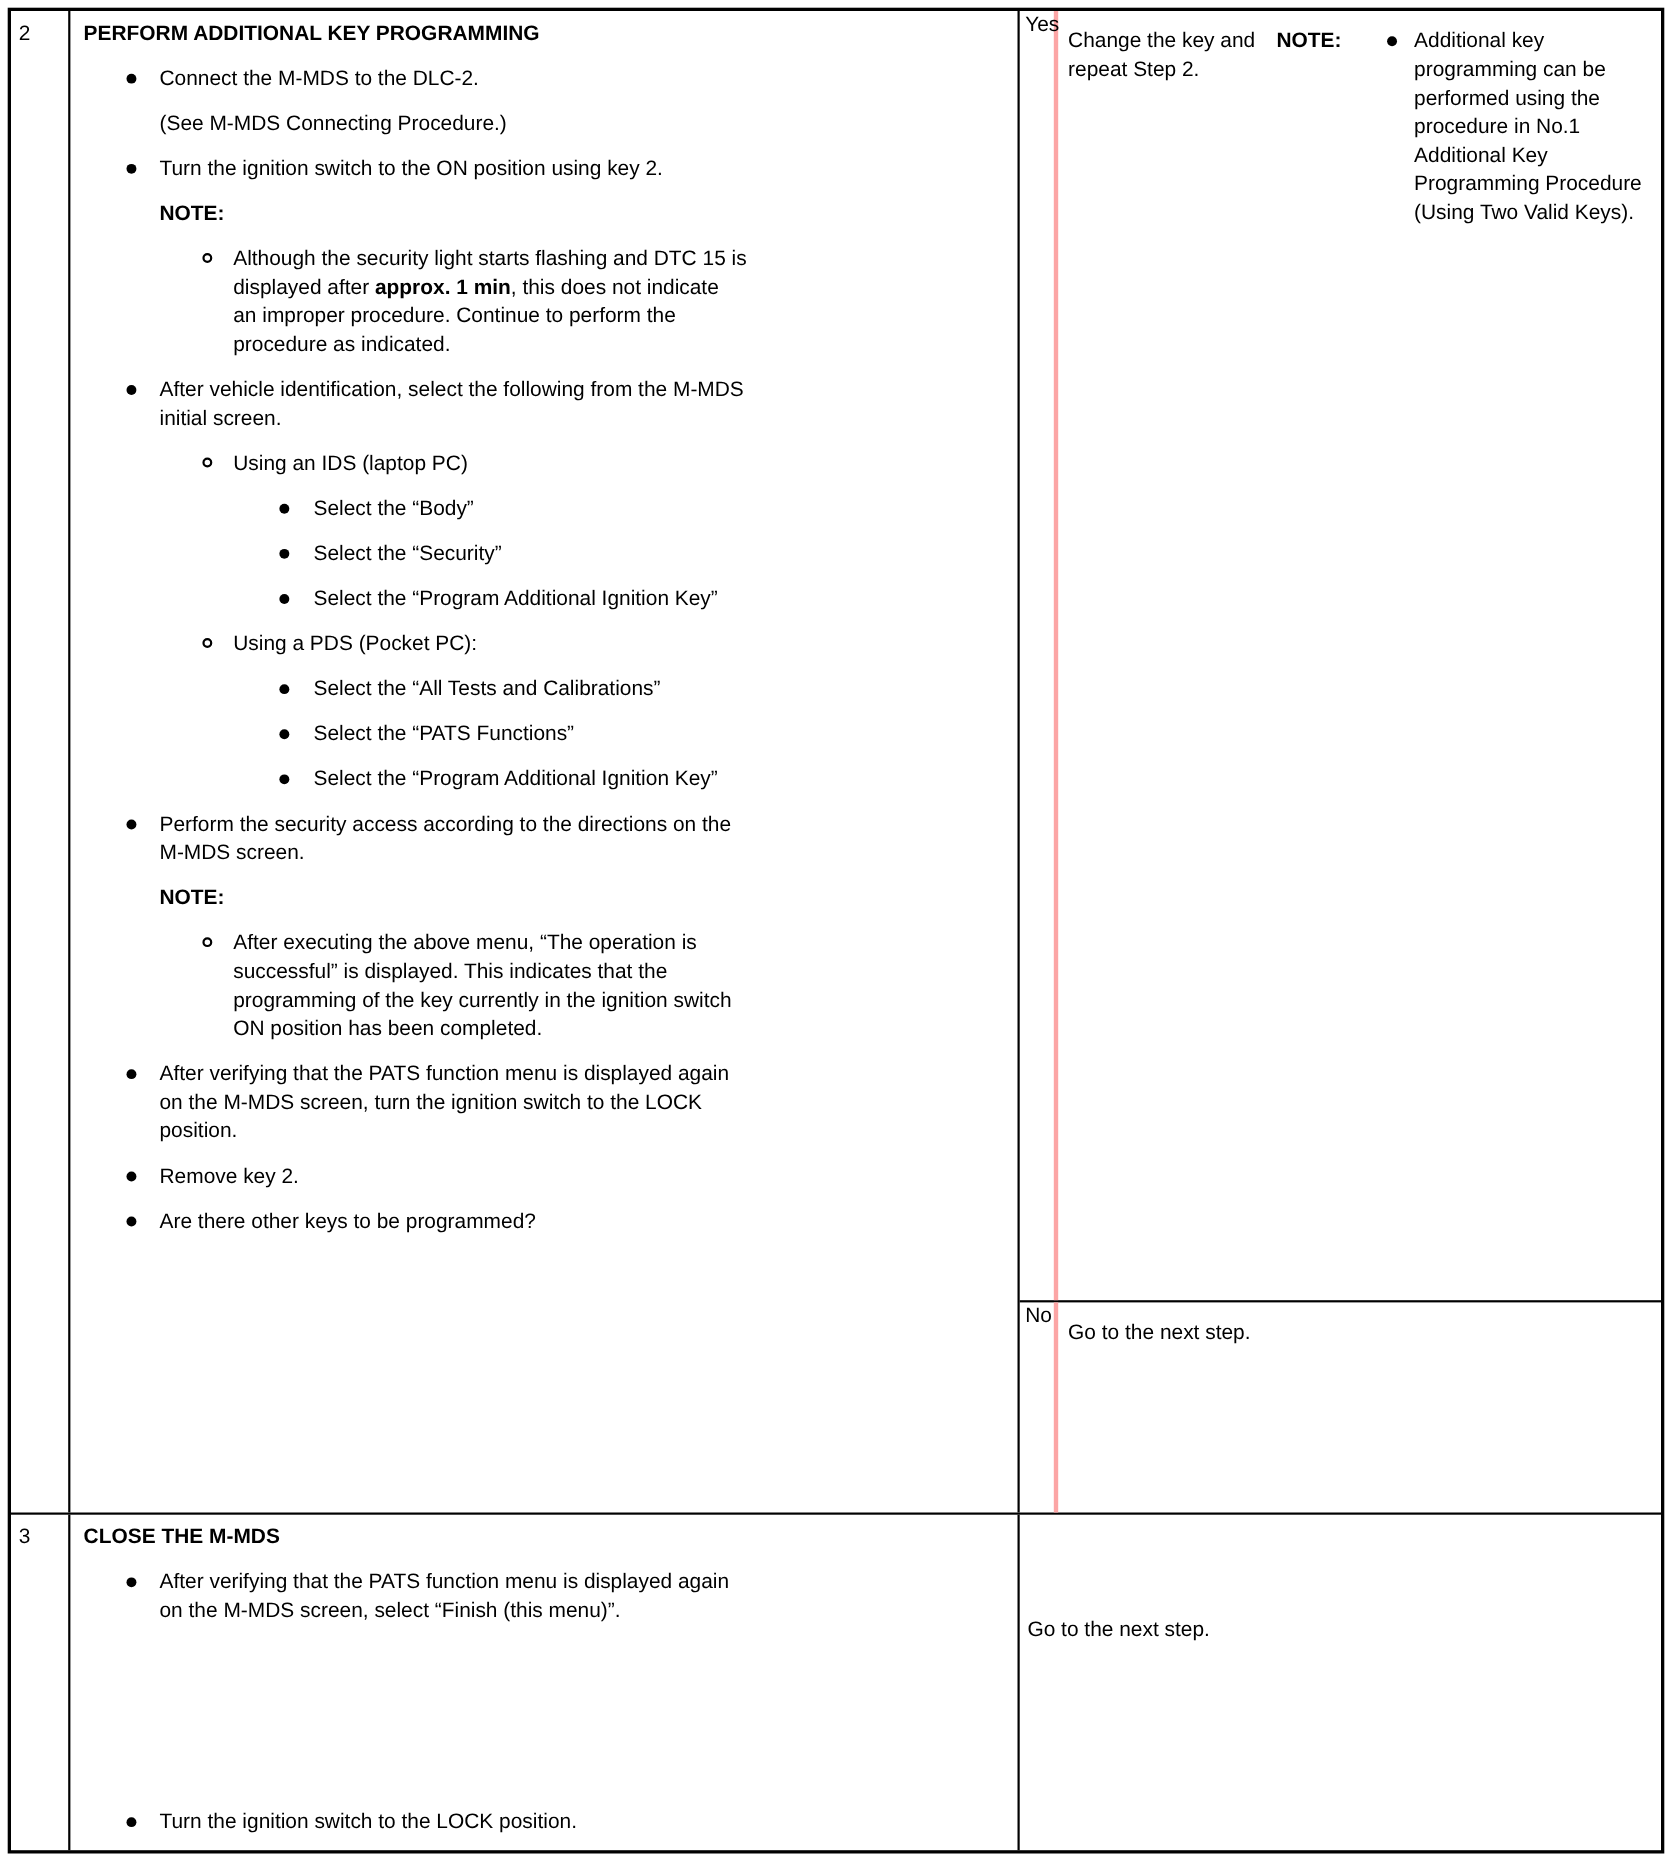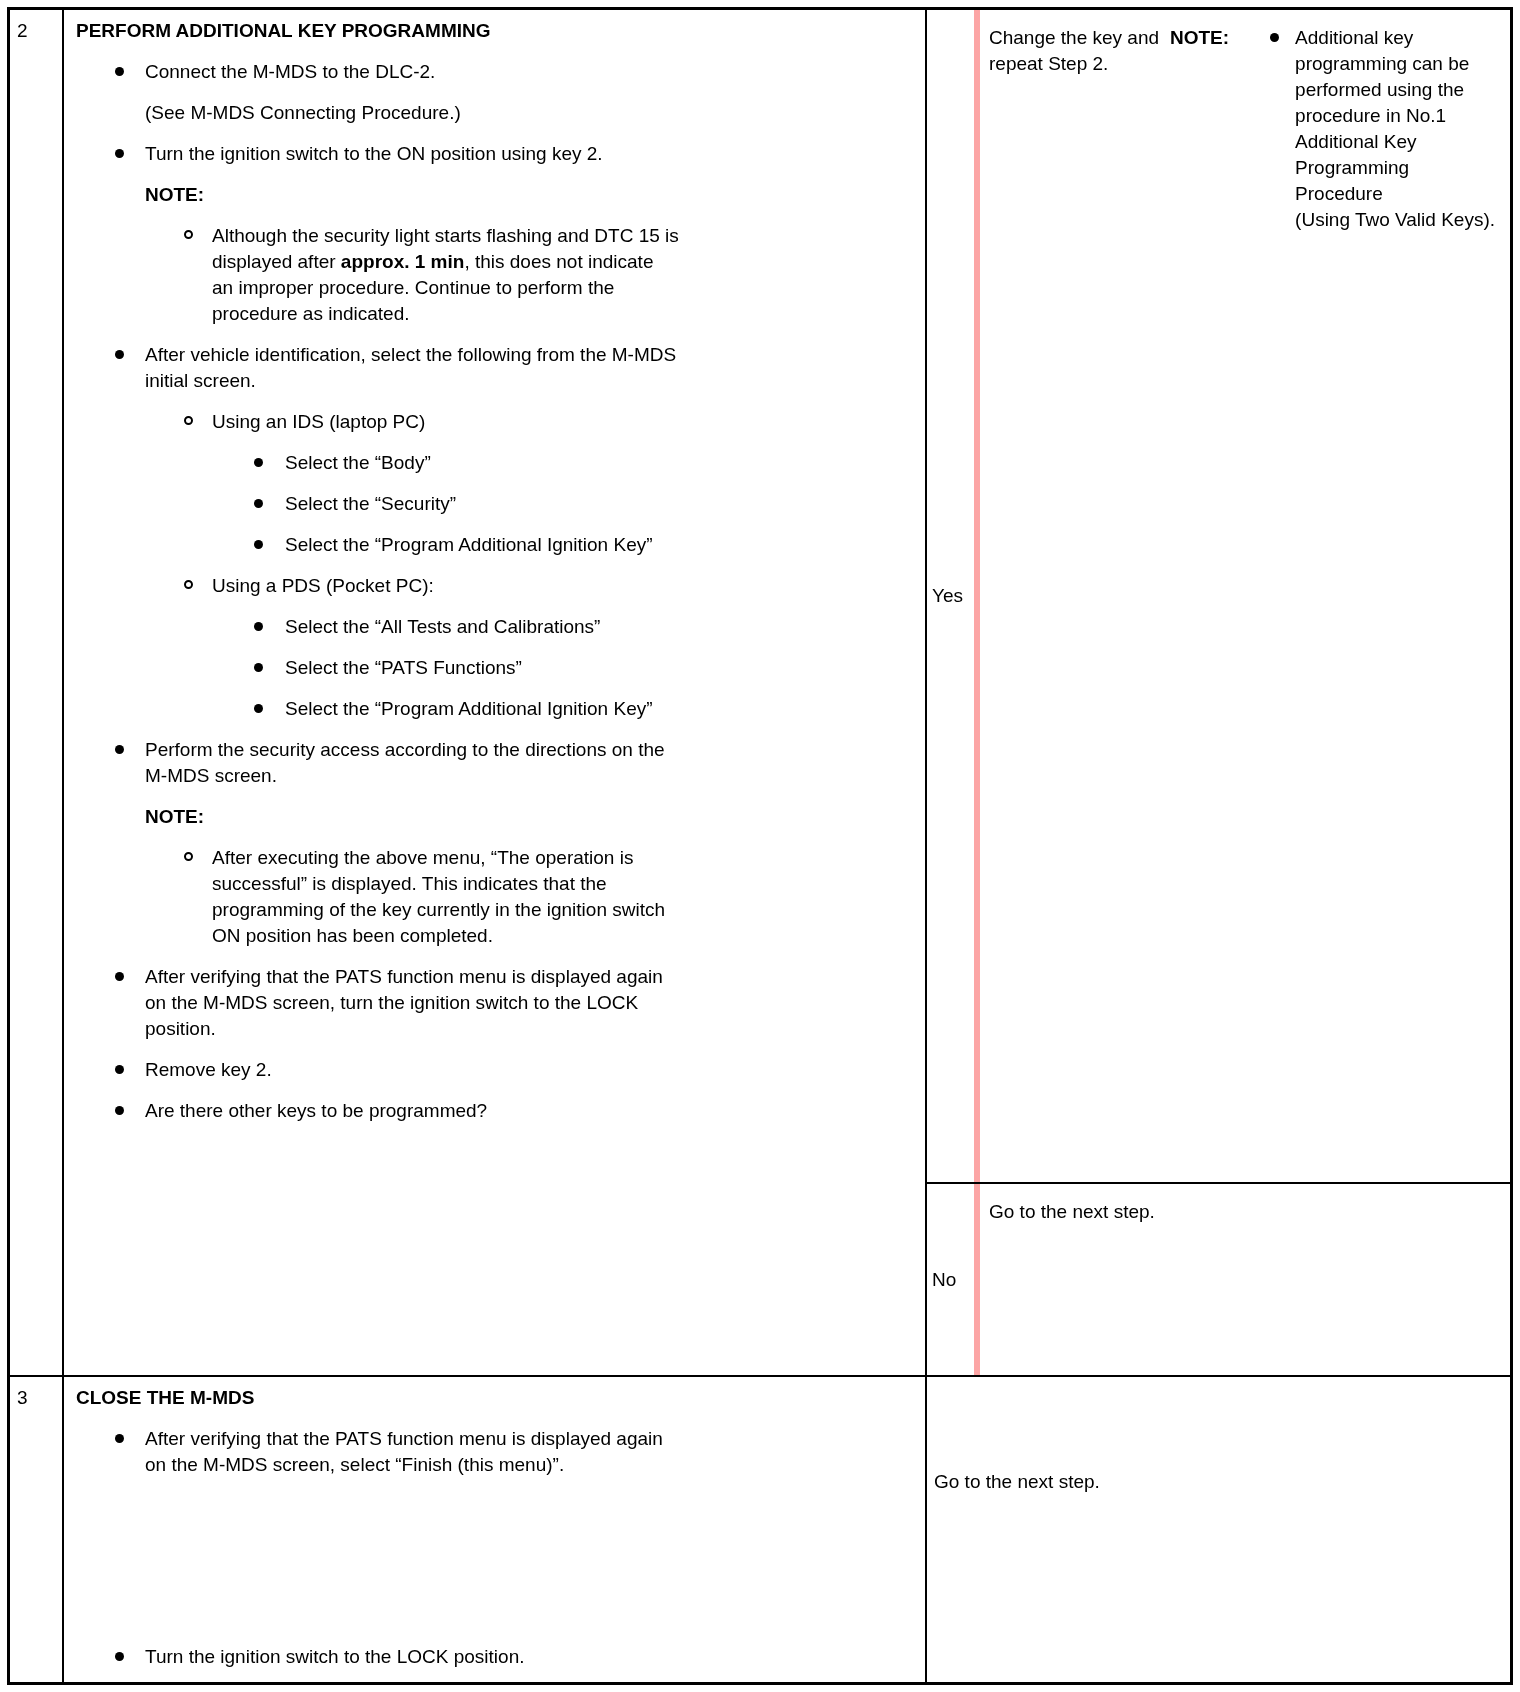--- a/index.html
+++ b/index.html
@@ -17,22 +17,22 @@
   .row-step2 { height:1367px; border-bottom:2px solid #000; }
   .row-step3 { flex:1; }
 
   .col-num   { width:54px;  border-right:2px solid #000; padding:8px 4px 0 7px; }
   .col-instr { width:863px; border-right:2px solid #000; padding:8px 10px 0 12px; overflow:hidden; }
   .col-right { flex:1; display:flex; flex-direction:column; min-width:0; }
   .outcome   { display:flex; min-height:0; }
   .outcome-yes { height:1174px; border-bottom:2px solid #000; }
   .outcome-no  { flex:1; }
   .col-label {
-    width:53px; border-right:6px solid #fca5a5;
-    display:flex; align-items:center; padding-left:5px;
+    width:35px; border-right:4px solid #fca5a5;
+    display:flex; padding-left:5px;
   }
   .col-action {
     flex:1; display:flex; flex-direction:row; justify-content:flex-start;
     padding:0 10px 0 9px; overflow:hidden;
   }
   .action-merged { flex:1; padding:92px 10px 8px 7px; }
   .action-text { white-space:pre-line; }
 
   .step-title { font-weight:bold; }
 

